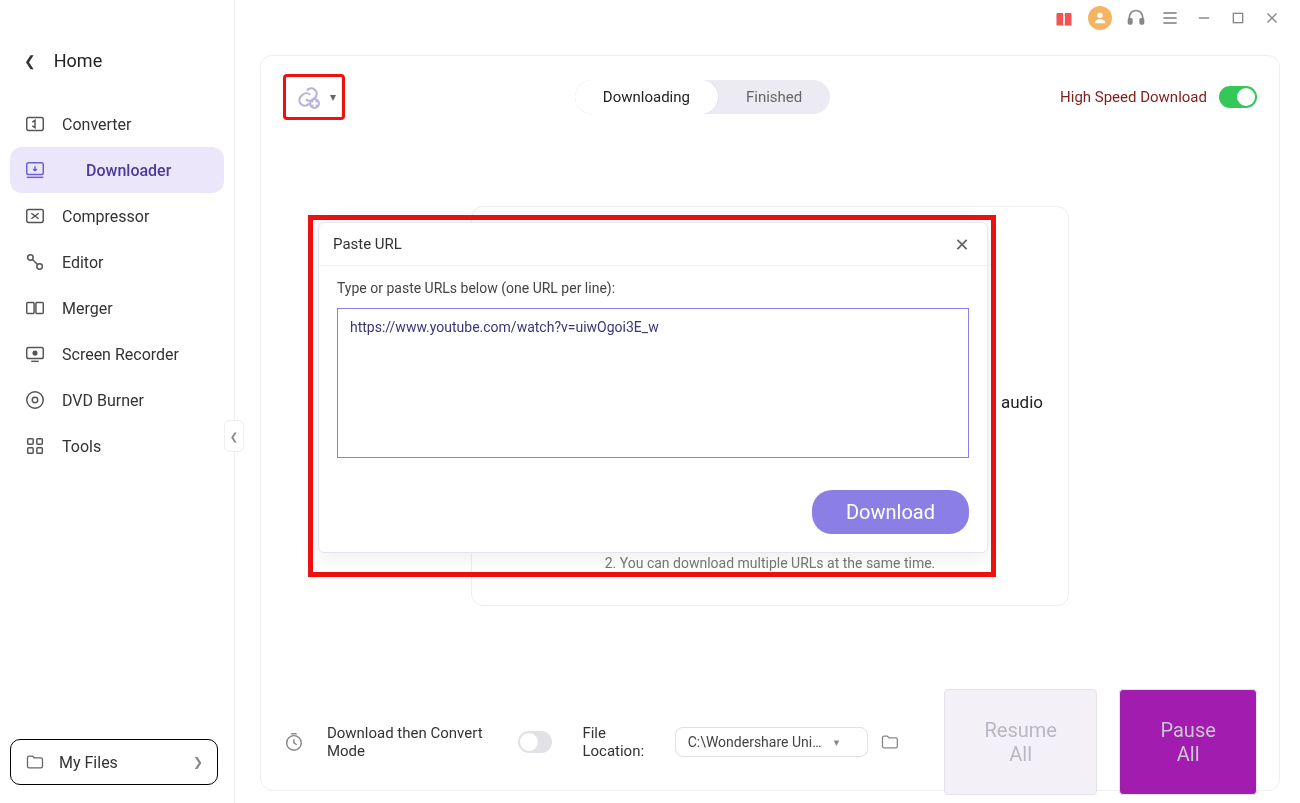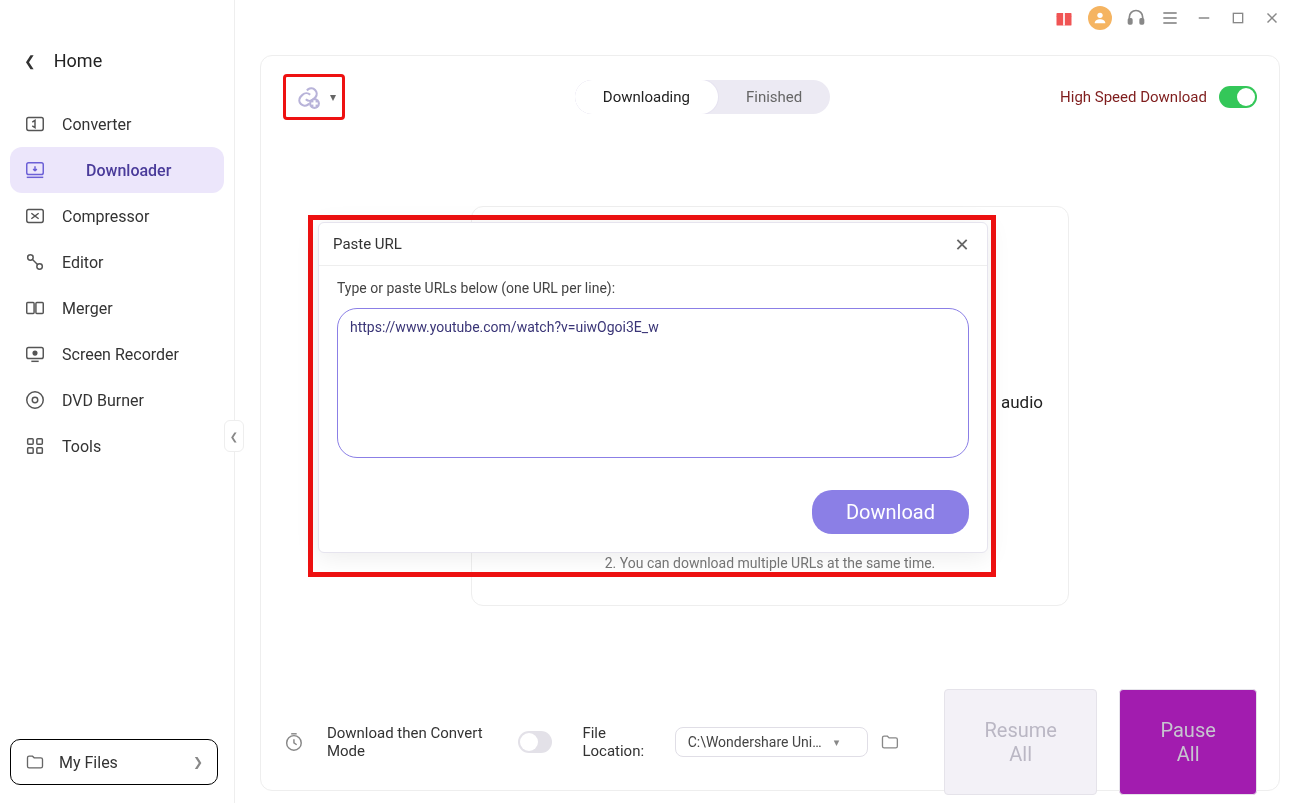--- a/index.html
+++ b/index.html
@@ -57,21 +57,21 @@
   .pill.outline { background:#a21caf; color:#c7c5cf; }
 
   
   .red-frame { position:absolute; left:308px; top:215px; width:688px; height:362px; border:5px solid #e11; z-index:5; pointer-events:none; }
   .dialog { position:absolute; left:318px; top:222px; width:670px; background:#fff; border:1px solid #e6e4ee; border-radius:6px; box-shadow:0 4px 24px rgba(0,0,0,0.08); z-index:6; }
   .dialog-header { display:flex; align-items:center; justify-content:space-between; padding:10px 14px; border-bottom:1px solid #eee; }
   .dialog-title { font-size:15px; color:#333; }
   .dialog-close { width:22px; height:22px; color:#666; cursor:pointer; display:flex; align-items:center; justify-content:center; font-size:18px; }
   .dialog-body { padding:14px 18px 18px; }
   .dialog-hint { font-size:14px; color:#444; margin-bottom:12px; }
-  .url-box { width:100%; height:150px; border:1.5px solid #8b7fe6; border-radius:20px; padding:10px 12px; font-size:14px; color:#3a3577; resize:none; outline:none; font-family:inherit; }
+  .url-box { width:100%; height:150px; border:1.5px solid #8b7fe6; border-radius:0; padding:10px 12px; font-size:14px; color:#3a3577; resize:none; outline:none; font-family:inherit; }
   .dialog-footer { display:flex; justify-content:flex-end; padding:10px 18px 18px; }
   .dl-btn { background:#8b7fe6; color:#fff; border:none; border-radius:20px; padding:10px 34px; font-size:20px; cursor:pointer; }
 
   .behind-text { position:absolute; right:236px; top:336px; font-size:17px; color:#222; z-index:2; }
 </style>
 </head>
 <body>
 
 <div class="titlebar">
   <span class="ic">

